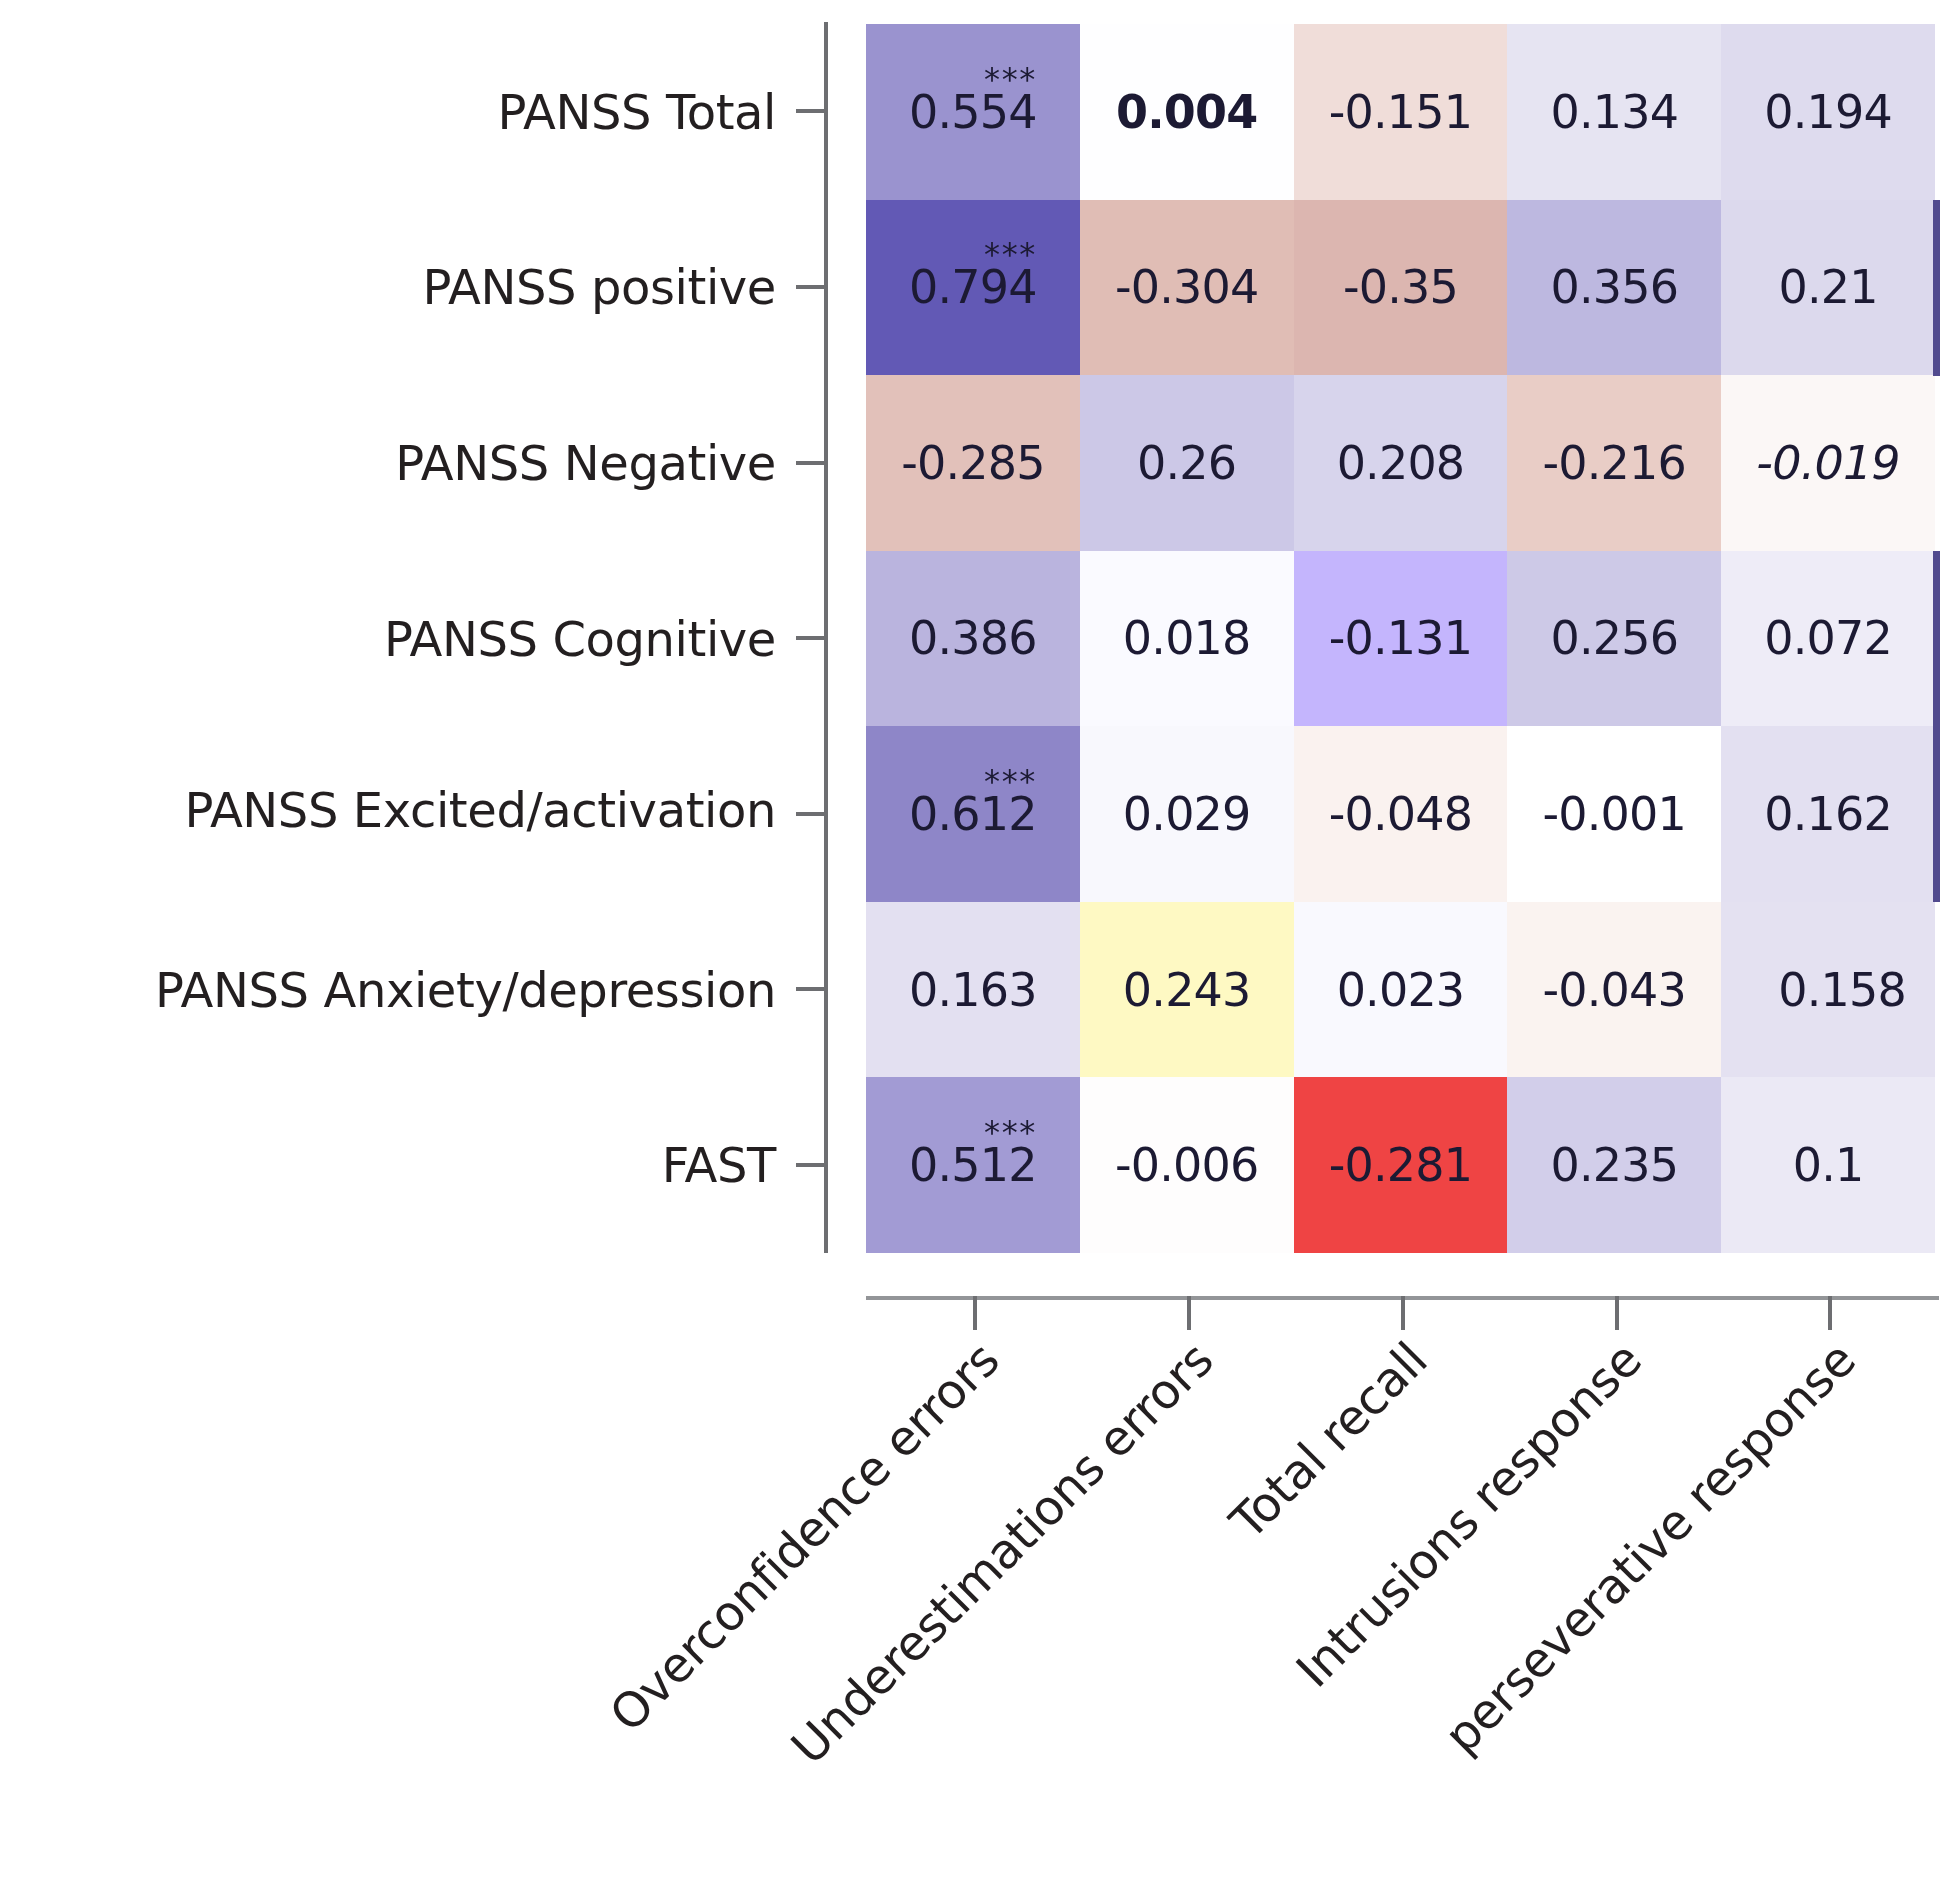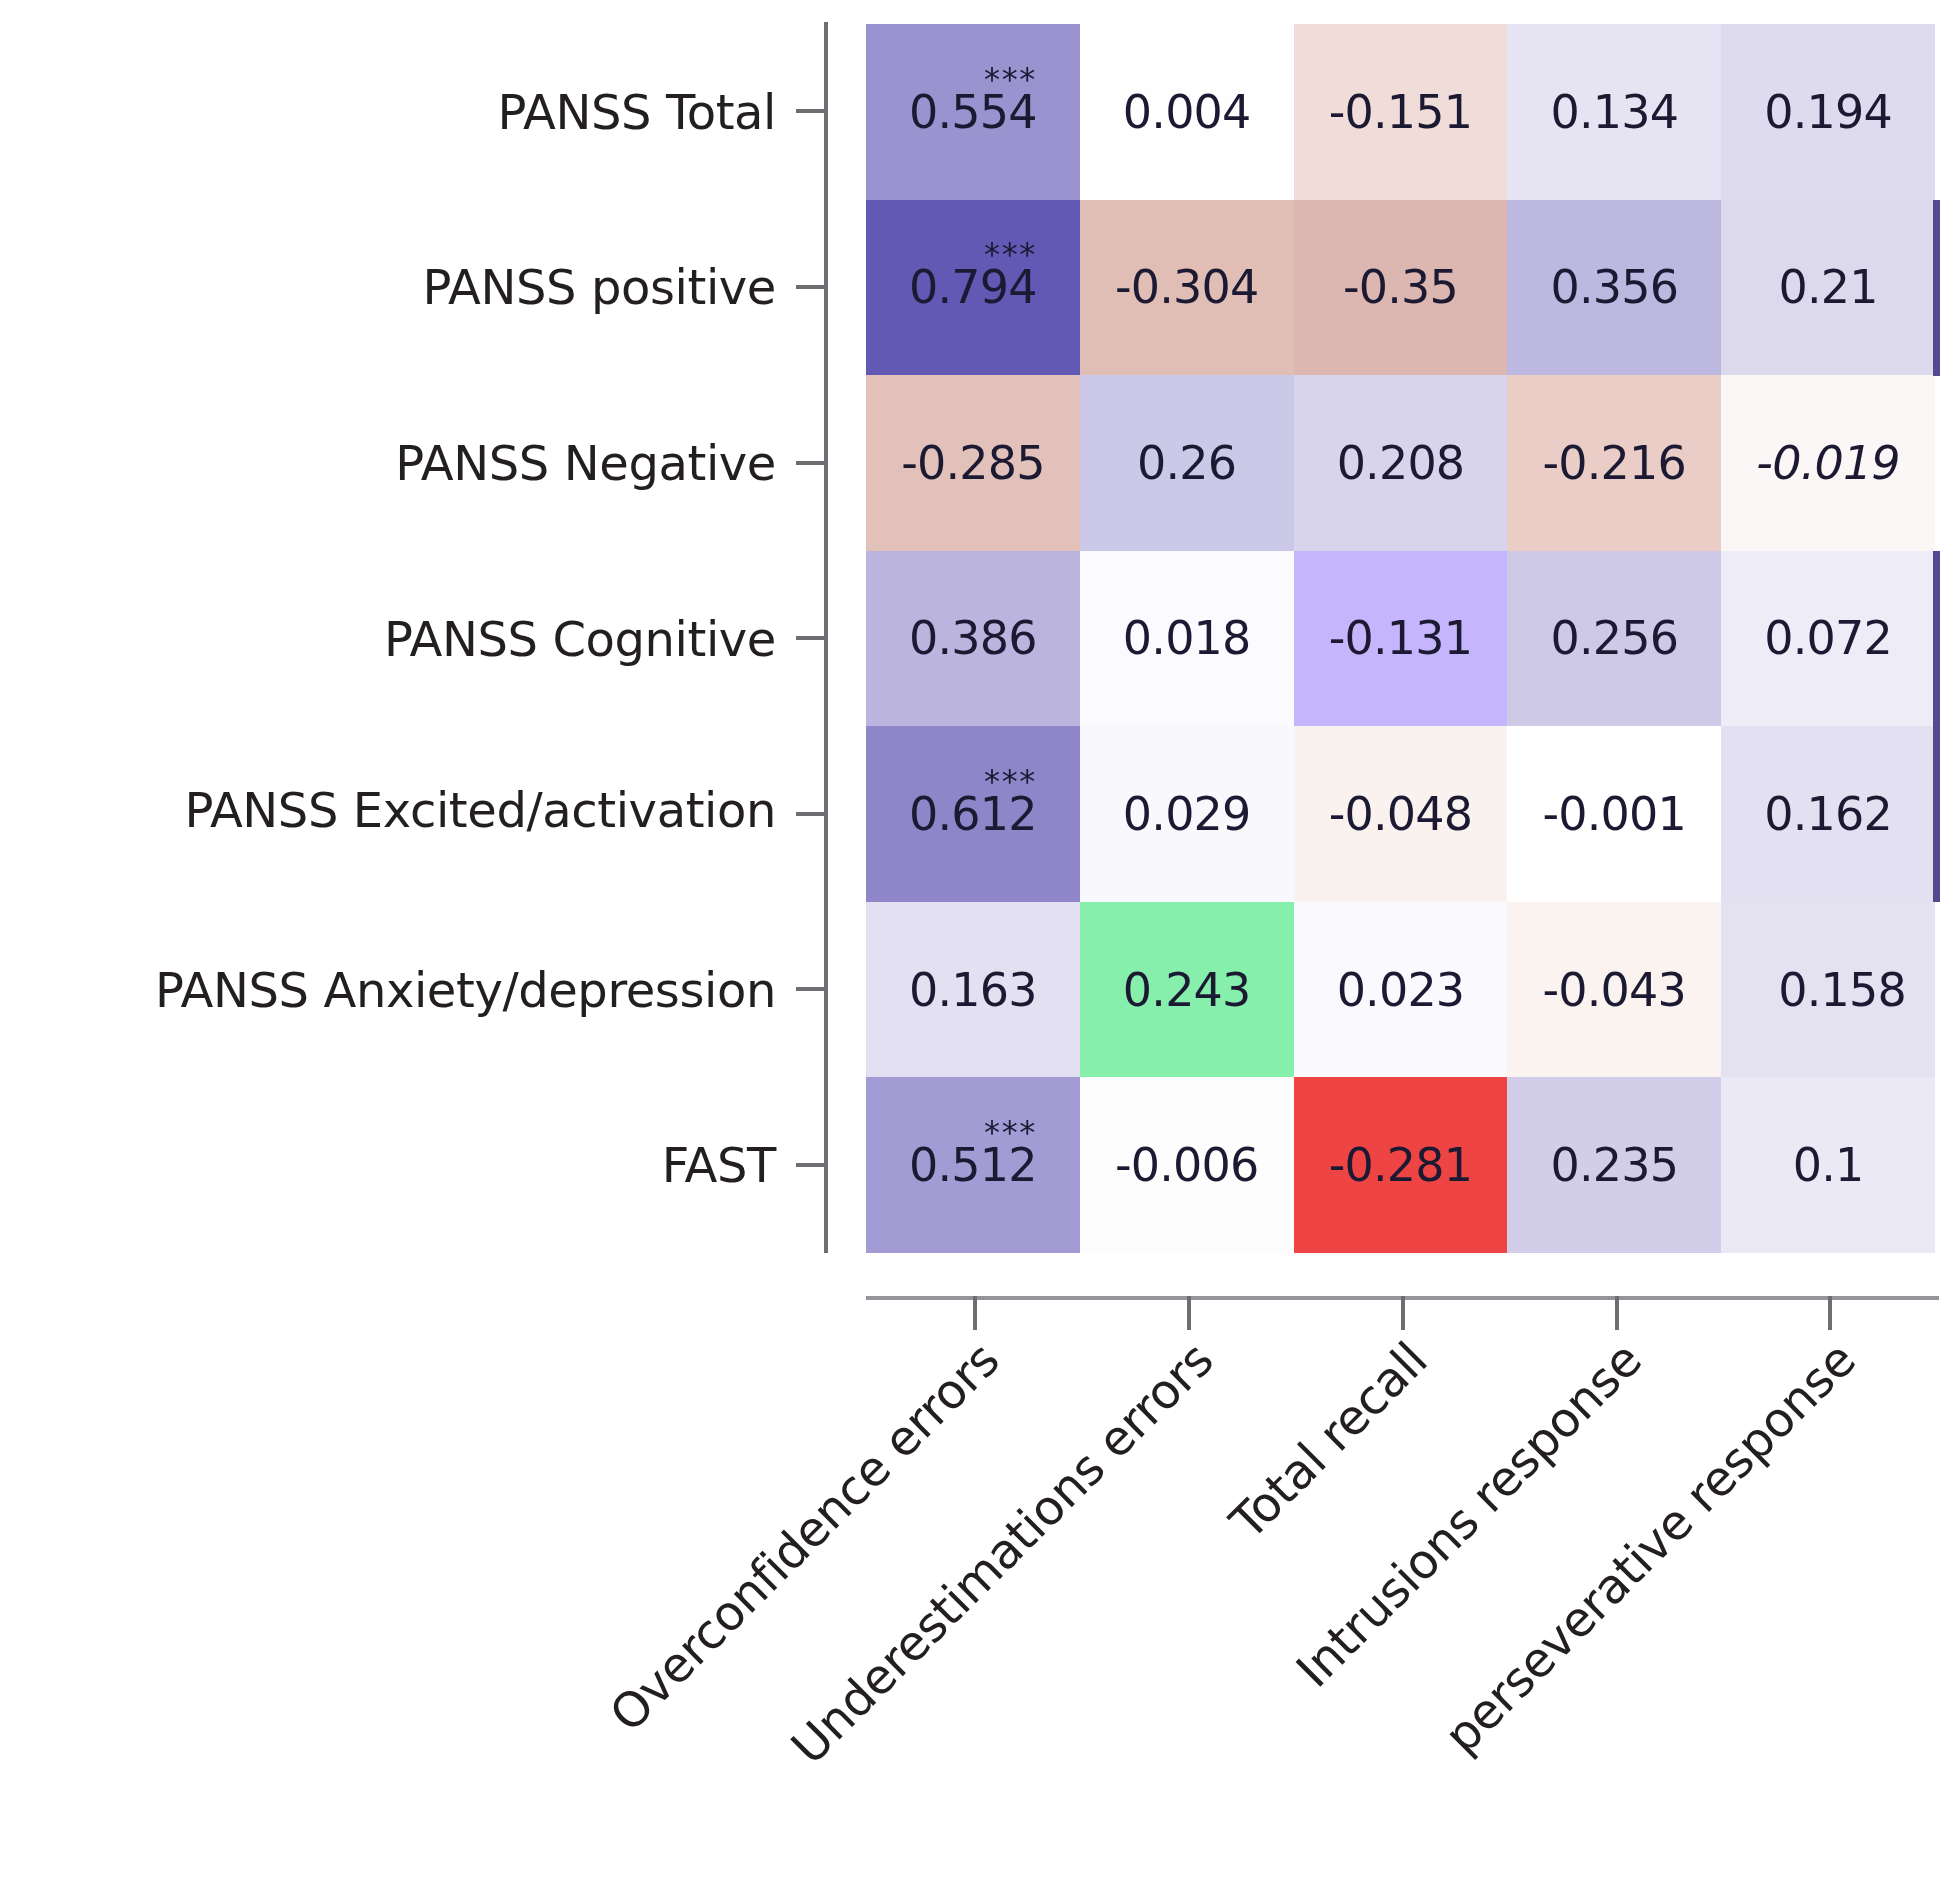--- a/index.html
+++ b/index.html
@@ -166,21 +166,21 @@
       <div class="ytick" style="top: 792px;"></div>
       <div class="ytick" style="top: 967px;"></div>
       <div class="ytick" style="top: 1143px;"></div>
     </div>
 
   <div id="grid">
       <div class="cell" style="background: rgb(154, 147, 207);">
         <span class="stars">***</span>
         <span class="val">0.554</span>
       </div>
-      <div class="cell" style="background: rgb(254, 254, 255);">
+      <div class="cell" style="background: rgb(254, 254, 255); font-weight: bold;">
         <span class="val">0.004</span>
       </div>
       <div class="cell" style="background: rgb(240, 221, 217);">
         <span class="val">-0.151</span>
       </div>
       <div class="cell" style="background: rgb(230, 228, 242);">
         <span class="val">0.134</span>
       </div>
       <div class="cell" style="background: rgb(222, 219, 238);">
         <span class="val">0.194</span>
@@ -243,21 +243,21 @@
       </div>
       <div class="cell" style="background: rgb(255, 255, 255);">
         <span class="val">-0.001</span>
       </div>
       <div class="cell" style="background: rgb(227, 224, 241);">
         <span class="val">0.162</span>
       </div>
       <div class="cell" style="background: rgb(227, 224, 241);">
         <span class="val">0.163</span>
       </div>
-      <div class="cell" style="background: #86efac;">
+      <div class="cell" style="background: #fef9c3;">
         <span class="val">0.243</span>
       </div>
       <div class="cell" style="background: rgb(249, 249, 254);">
         <span class="val">0.023</span>
       </div>
       <div class="cell" style="background: rgb(250, 243, 240);">
         <span class="val">-0.043</span>
       </div>
       <div class="cell" style="background: rgb(228, 225, 241); padding-left: 28px;">
         <span class="val">0.158</span>

